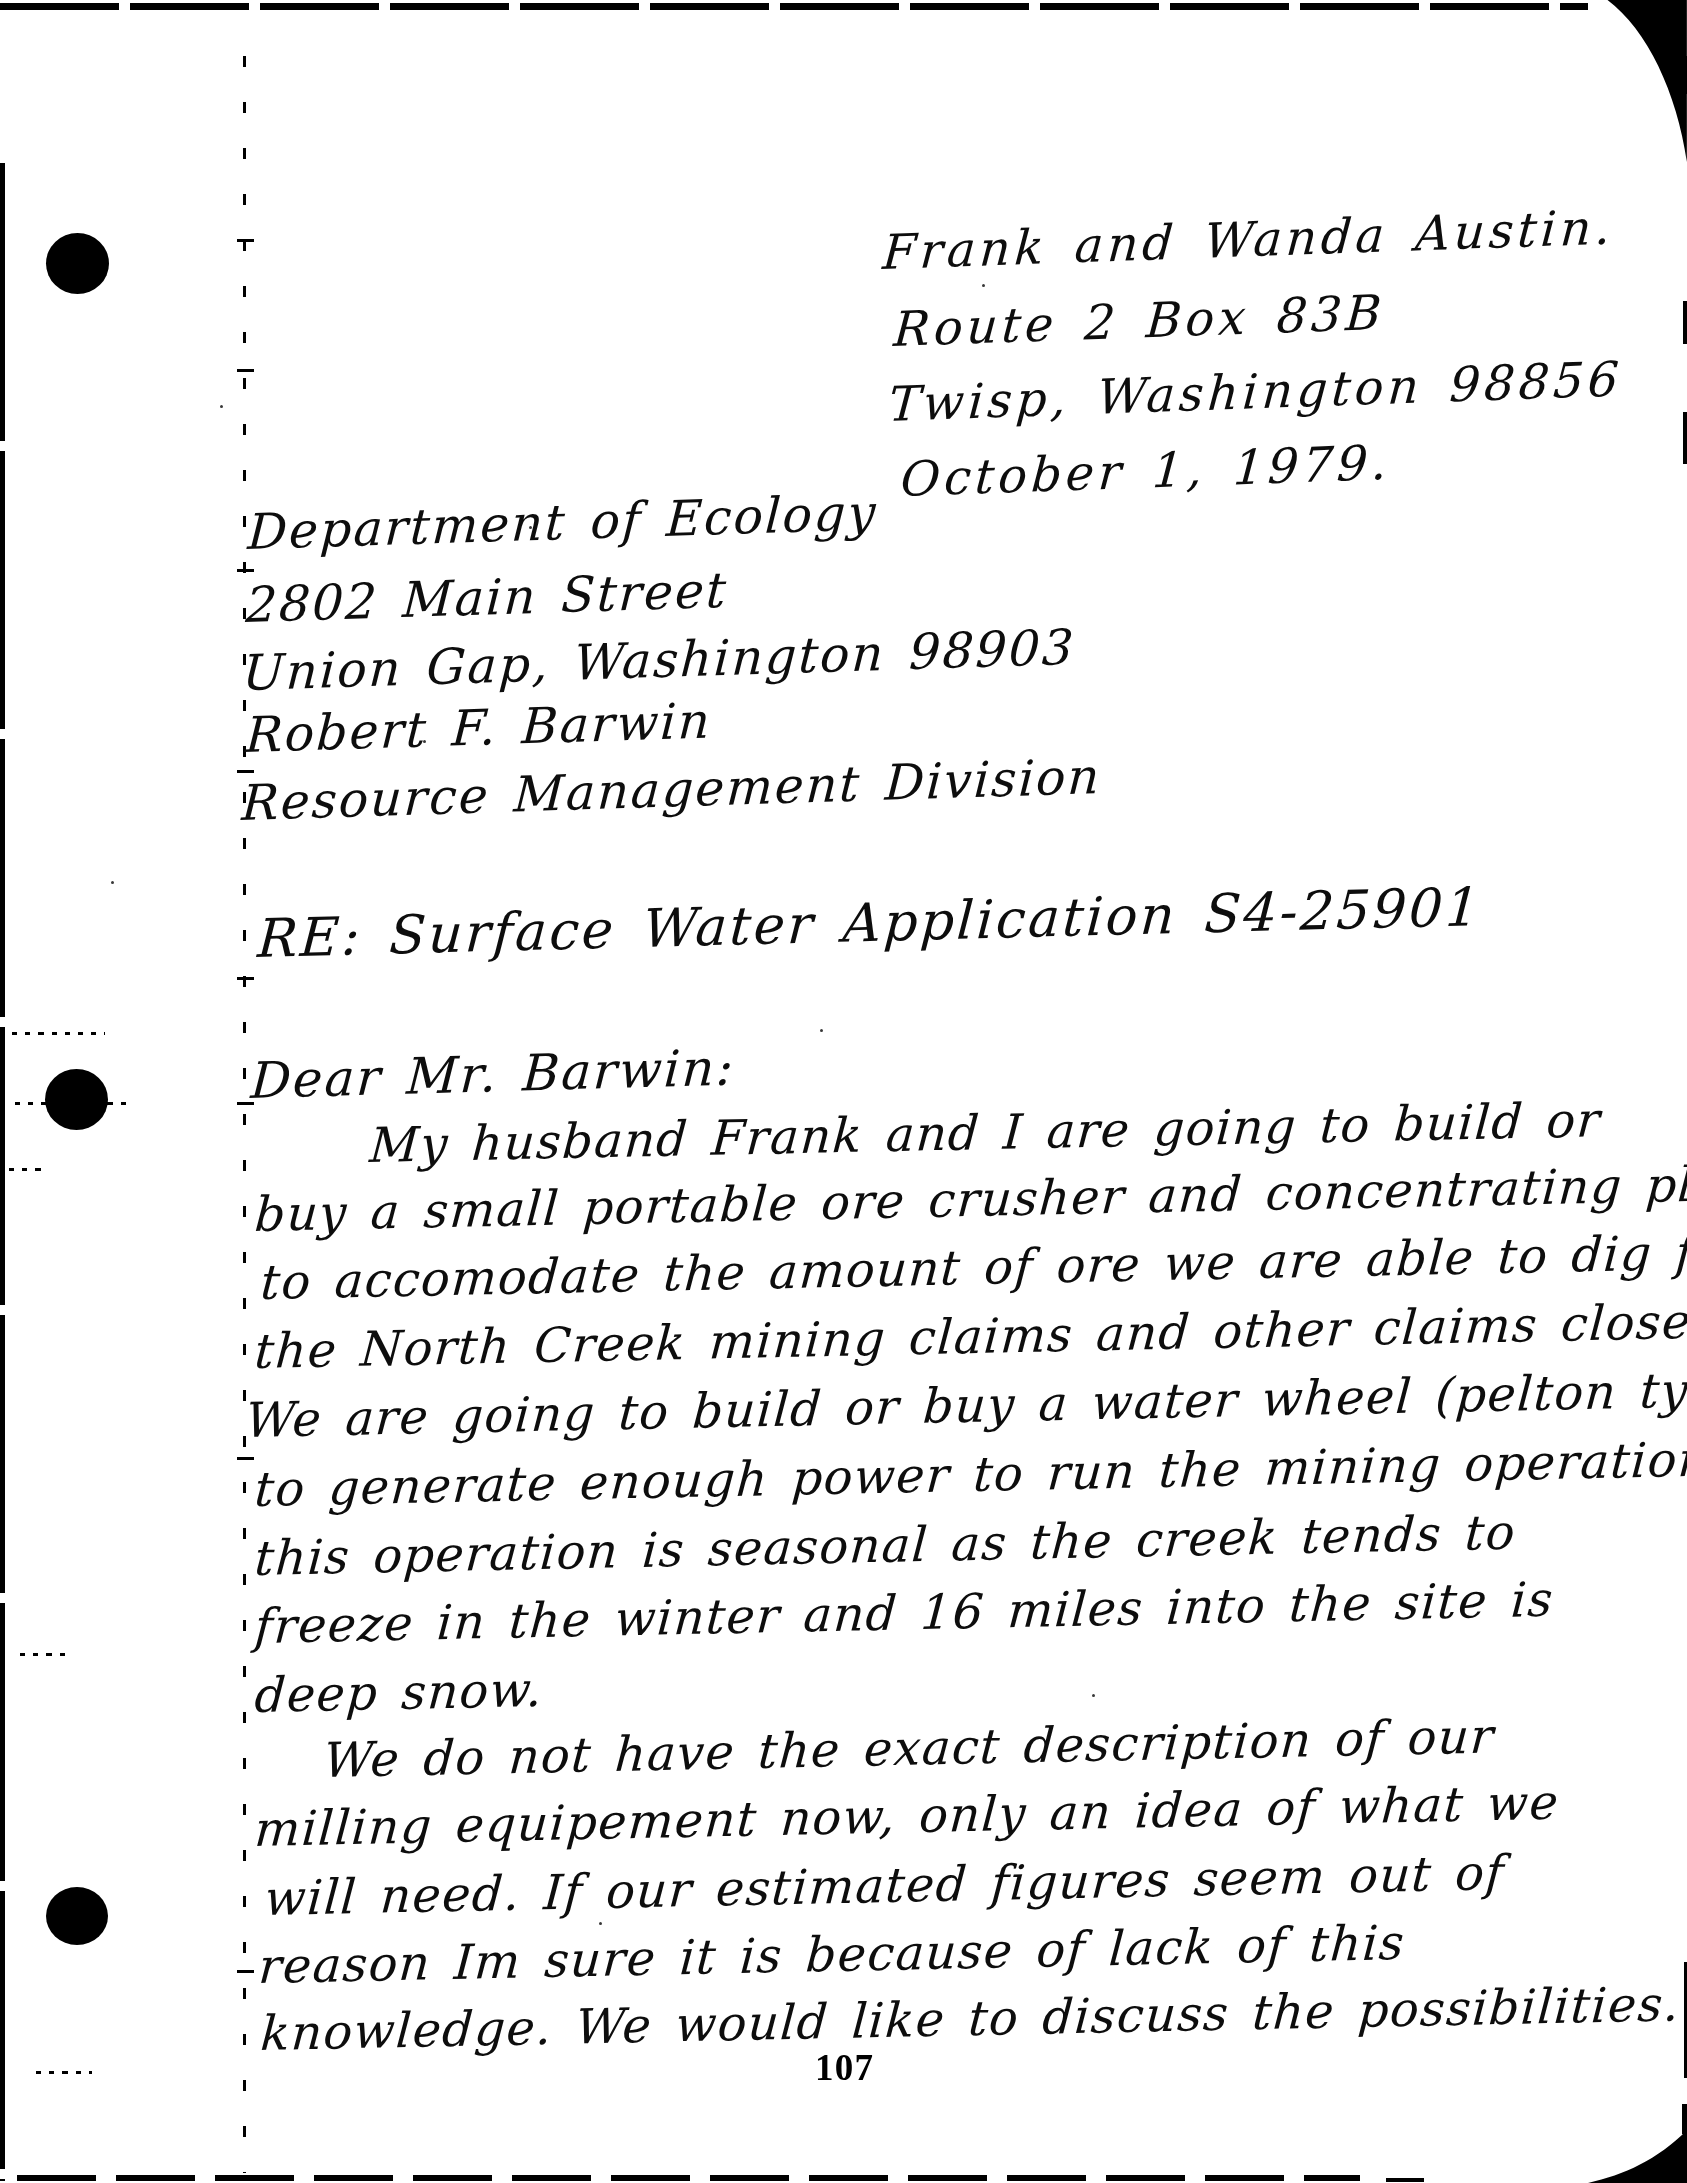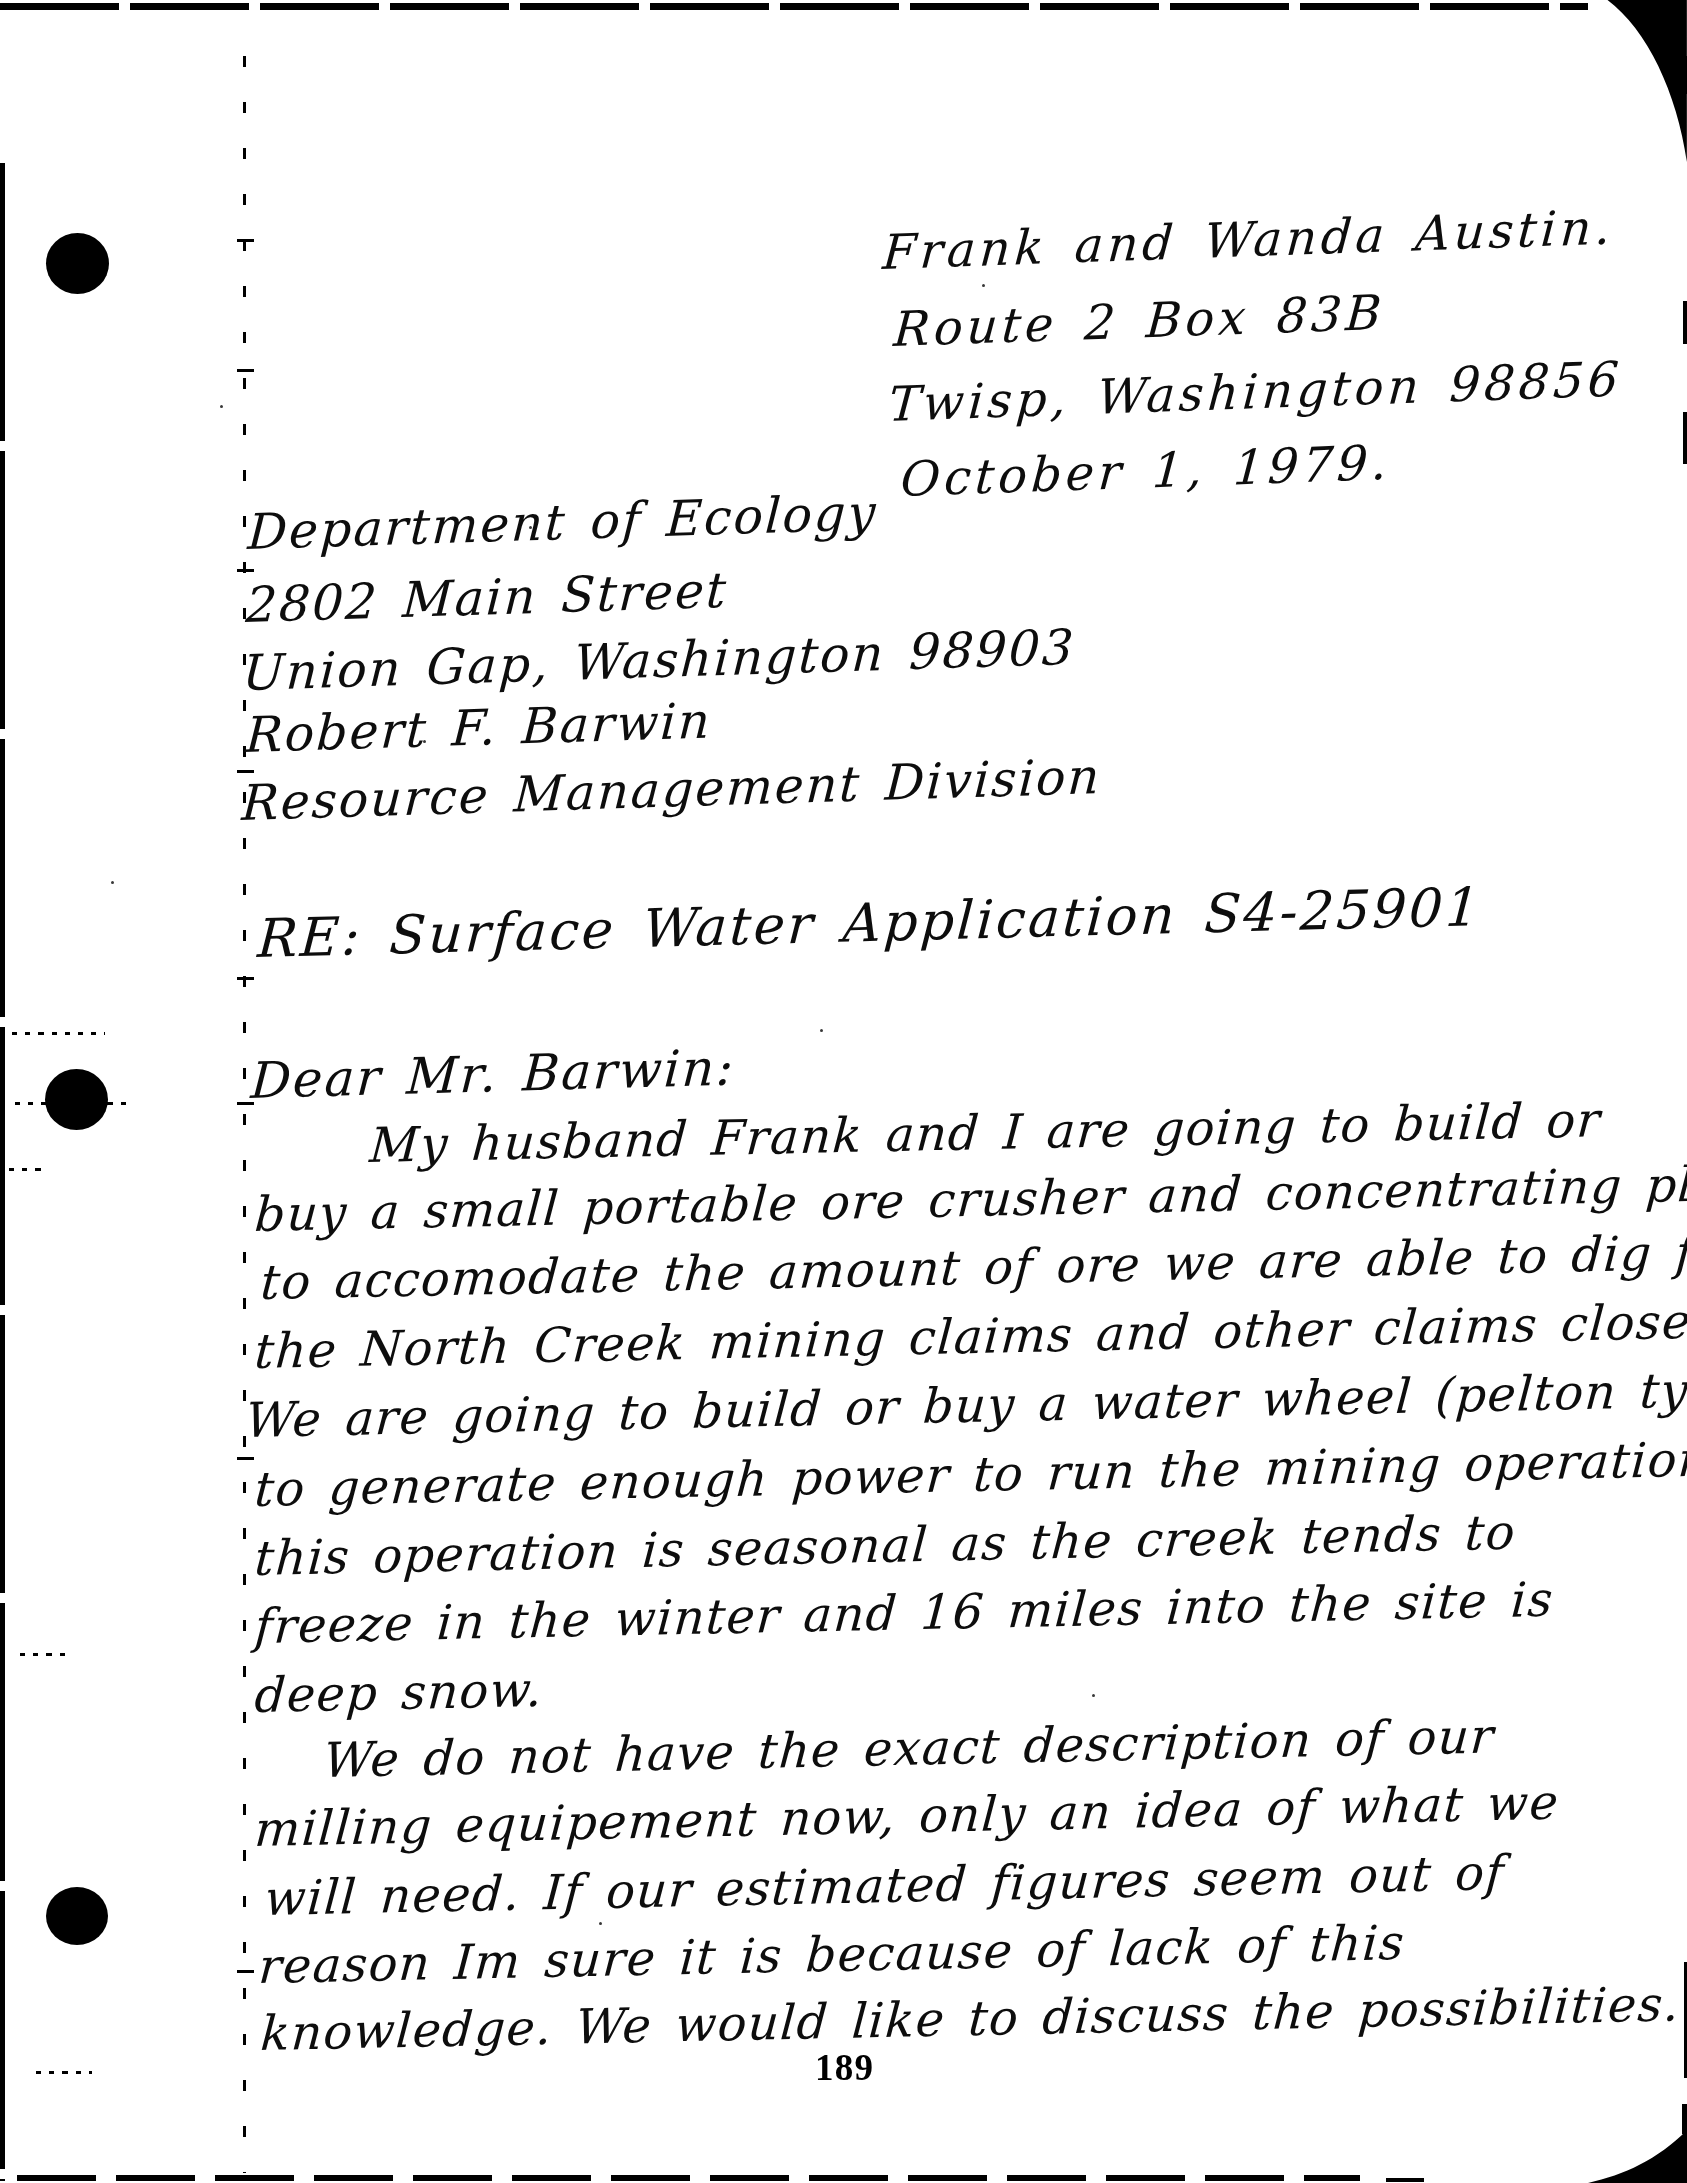--- a/index.html
+++ b/index.html
@@ -133,16 +133,16 @@
   <div class="hw sz-body" style="left:255px;top:1530px;">this operation is seasonal as the creek tends to</div>
   <div class="hw sz-body" style="left:255px;top:1598px;">freeze in the winter and 16 miles into the site is</div>
   <div class="hw sz-body" style="left:255px;top:1667px;">deep snow.</div>
 
   <div class="hw sz-body" style="left:324px;top:1732px;">We do not have the exact description of our</div>
   <div class="hw sz-body" style="left:255px;top:1801px;">milling equipement now, only an idea of what we</div>
   <div class="hw sz-body" style="left:265px;top:1870px;">will need. If our estimated figures seem out of</div>
   <div class="hw sz-body" style="left:259px;top:1938px;">reason Im sure it is because of lack of this</div>
   <div class="hw sz-body" style="left:261px;top:2005px;">knowledge. We would like to discuss the possibilities.</div>
 
-  <div class="pagenum">189</div>
+  <div class="pagenum">107</div>
 
 </div>
 
 
 </body></html>

